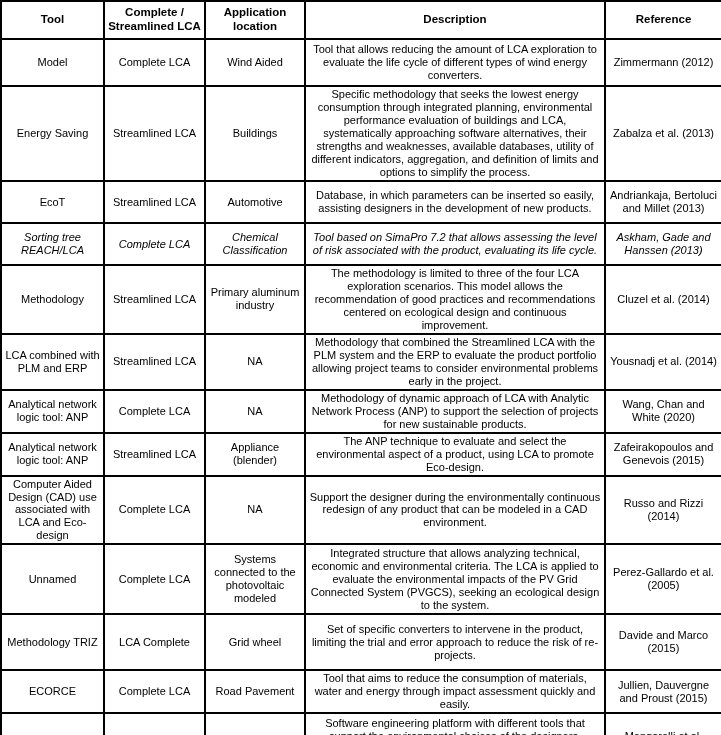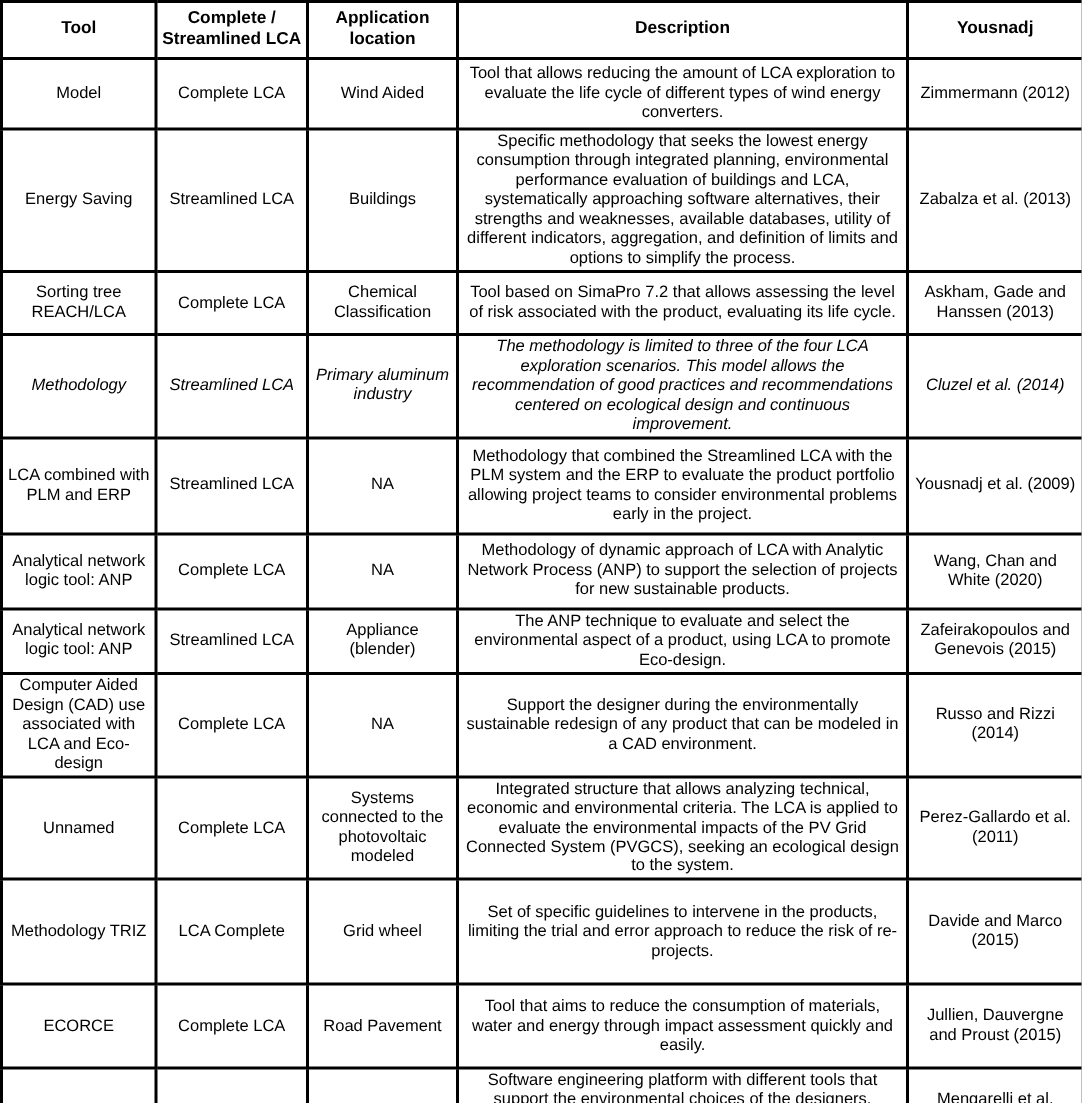--- a/index.html
+++ b/index.html
@@ -54,40 +54,47 @@
     <col style="width:100px">
     <col style="width:300px">
     <col style="width:117px">
   </colgroup>
   <thead>
     <tr>
       <th>Tool</th>
       <th>Complete / Streamlined LCA</th>
       <th>Application location</th>
       <th>Description</th>
-      <th>Yousnadj</th>
+      <th>Reference</th>
     </tr>
   </thead>
   <tbody id="table-body">
   <tr>
     <td>Model</td>
     <td>Complete LCA</td>
     <td>Wind Aided</td>
     <td>Tool that allows reducing the amount of LCA exploration to evaluate the life cycle of different types of wind energy converters.</td>
     <td>Zimmermann (2012)</td>
   </tr>
 
   <tr>
     <td>Energy Saving</td>
     <td>Streamlined LCA</td>
     <td>Buildings</td>
     <td>Specific methodology that seeks the lowest energy consumption through integrated planning, environmental performance evaluation of buildings and LCA, systematically approaching software alternatives, their strengths and weaknesses, available databases, utility of different indicators, aggregation, and definition of limits and options to simplify the process.</td>
     <td>Zabalza et al. (2013)</td>
   </tr>
 
+  <tr>
+    <td>EcoT</td>
+    <td>Streamlined LCA</td>
+    <td>Automotive</td>
+    <td>Database, in which parameters can be inserted so easily, assisting designers in the development of new products.</td>
+    <td>Andriankaja, Bertoluci and Millet (2013)</td>
+  </tr>
 
   <tr>
     <td>Sorting tree REACH/LCA</td>
     <td>Complete LCA</td>
     <td>Chemical Classification</td>
     <td>Tool based on SimaPro 7.2 that allows assessing the level of risk associated with the product, evaluating its life cycle.</td>
     <td>Askham, Gade and Hanssen (2013)</td>
   </tr>
 
   <tr>
@@ -96,21 +103,21 @@
     <td>Primary aluminum industry</td>
     <td>The methodology is limited to three of the four LCA exploration scenarios. This model allows the recommendation of good practices and recommendations centered on ecological design and continuous improvement.</td>
     <td>Cluzel et al. (2014)</td>
   </tr>
 
   <tr>
     <td>LCA combined with PLM and ERP</td>
     <td>Streamlined LCA</td>
     <td>NA</td>
     <td>Methodology that combined the Streamlined LCA with the PLM system and the ERP to evaluate the product portfolio allowing project teams to consider environmental problems early in the project.</td>
-    <td>Yousnadj et al. (2009)</td>
+    <td>Yousnadj et al. (2014)</td>
   </tr>
 
   <tr>
     <td>Analytical network logic tool: ANP</td>
     <td>Complete LCA</td>
     <td>NA</td>
     <td>Methodology of dynamic approach of LCA with Analytic Network Process (ANP) to support the selection of projects for new sustainable products.</td>
     <td>Wang, Chan and White (2020)</td>
   </tr>
 
@@ -119,37 +126,37 @@
     <td>Streamlined LCA</td>
     <td>Appliance (blender)</td>
     <td>The ANP technique to evaluate and select the environmental aspect of a product, using LCA to promote Eco-design.</td>
     <td>Zafeirakopoulos and Genevois (2015)</td>
   </tr>
 
   <tr>
     <td>Computer Aided Design (CAD) use associated with LCA and Eco-design</td>
     <td>Complete LCA</td>
     <td>NA</td>
-    <td>Support the designer during the environmentally sustainable redesign of any product that can be modeled in a CAD environment.</td>
+    <td>Support the designer during the environmentally continuous redesign of any product that can be modeled in a CAD environment.</td>
     <td>Russo and Rizzi (2014)</td>
   </tr>
 
   <tr>
     <td>Unnamed</td>
     <td>Complete LCA</td>
     <td>Systems connected to the photovoltaic modeled</td>
     <td>Integrated structure that allows analyzing technical, economic and environmental criteria. The LCA is applied to evaluate the environmental impacts of the PV Grid Connected System (PVGCS), seeking an ecological design to the system.</td>
-    <td>Perez-Gallardo et al. (2011)</td>
+    <td>Perez-Gallardo et al. (2005)</td>
   </tr>
 
   <tr>
     <td>Methodology TRIZ</td>
     <td>LCA Complete</td>
     <td>Grid wheel</td>
-    <td>Set of specific guidelines to intervene in the products, limiting the trial and error approach to reduce the risk of re-projects.</td>
+    <td>Set of specific converters to intervene in the product, limiting the trial and error approach to reduce the risk of re-projects.</td>
     <td>Davide and Marco (2015)</td>
   </tr>
 
   <tr>
     <td>ECORCE</td>
     <td>Complete LCA</td>
     <td>Road Pavement</td>
     <td>Tool that aims to reduce the consumption of materials, water and energy through impact assessment quickly and easily.</td>
     <td>Jullien, Dauvergne and Proust (2015)</td>
   </tr>

